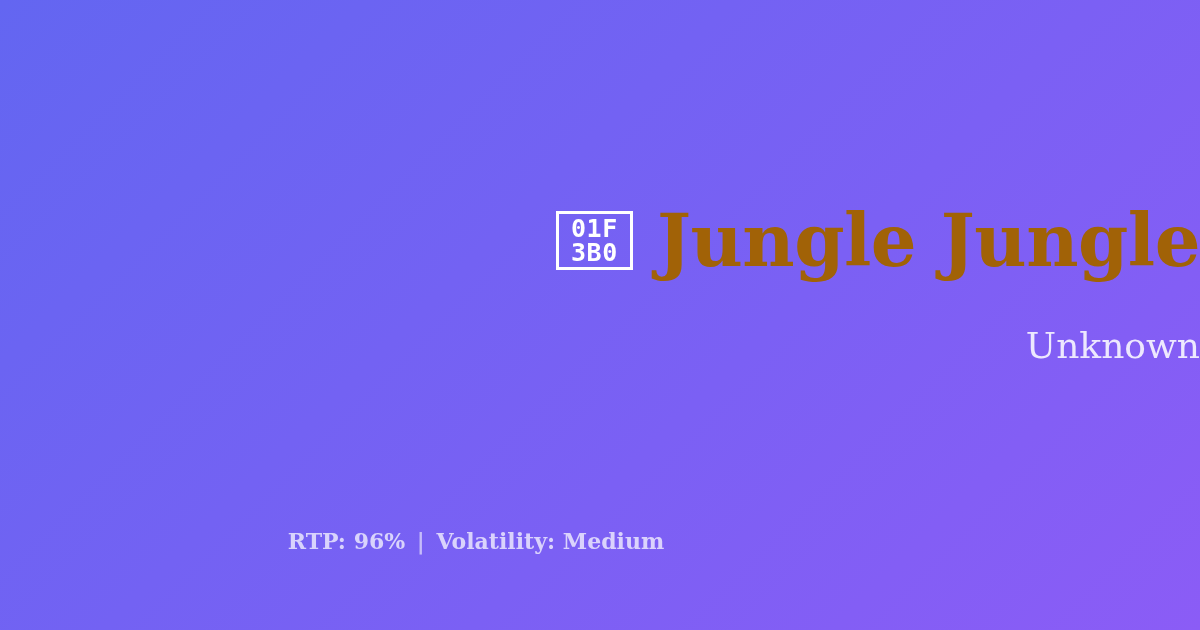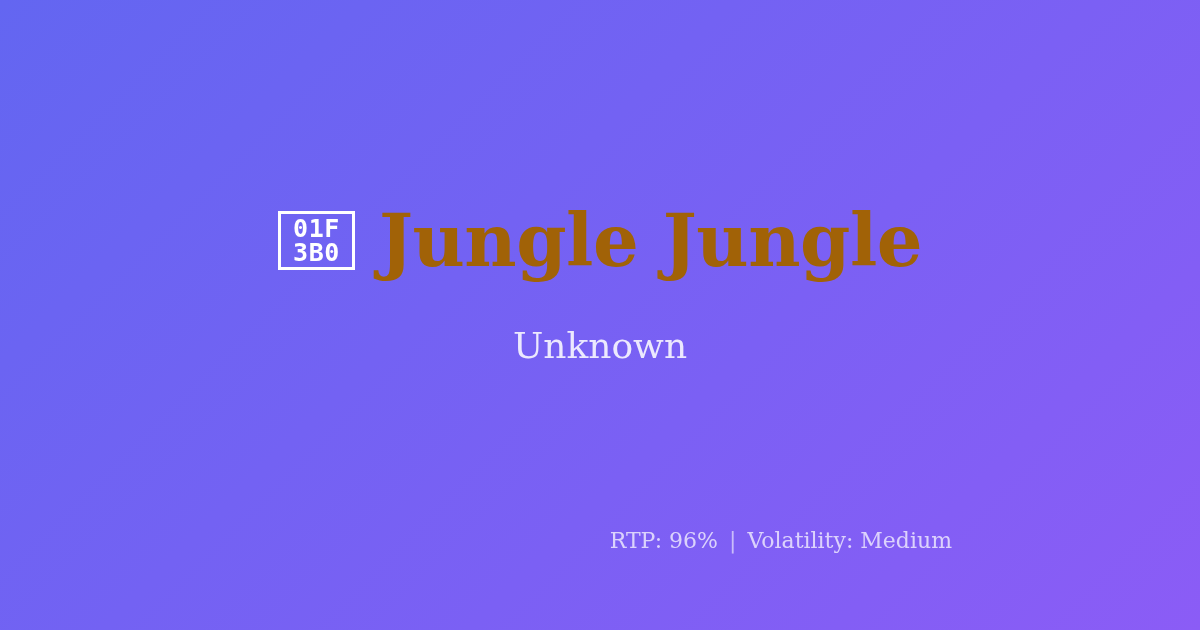--- a/index.html
+++ b/index.html
@@ -27,21 +27,21 @@
 
   
   .hero {
     position: absolute;
     top: 0;
     left: 0;
     width: 1200px;
     height: 630px;
     display: flex;
     flex-direction: column;
-    align-items: center;
+    align-items: flex-end;
     justify-content: center;
     padding-bottom: 60px;
   }
 
   .title-row {
     display: flex;
     align-items: center;
     justify-content: center;
     gap: 24px;
     white-space: nowrap;
@@ -83,24 +83,24 @@
     color: rgba(255, 255, 255, 0.86);
     line-height: 1.2;
   }
 
   
   .footer-meta {
     position: absolute;
     left: 0;
     width: 952px;
     top: 527px;
-    text-align: right;
+    text-align: center;
     font-family: "DejaVu Serif", "Liberation Serif", serif;
     font-size: 22px;
-    font-weight: 400;
+    font-weight: 700;
     color: rgba(255, 255, 255, 0.72);
     line-height: 1.3;
     white-space: nowrap;
   }
   .footer-meta .sep {
     padding: 0 4px;
     color: rgba(255, 255, 255, 0.58);
   }
 </style>
 </head>

